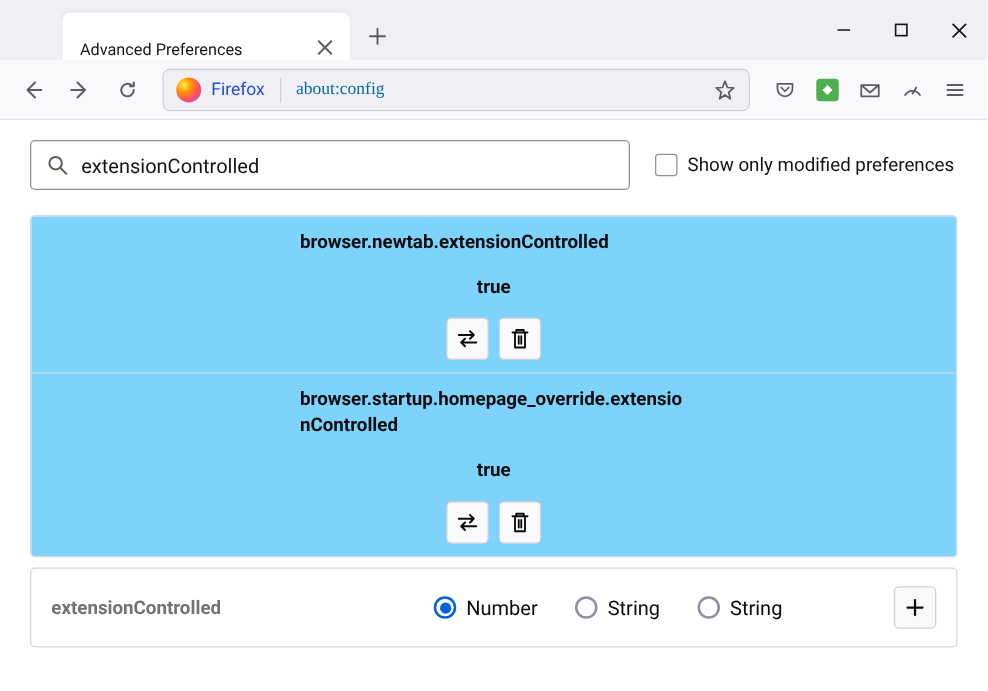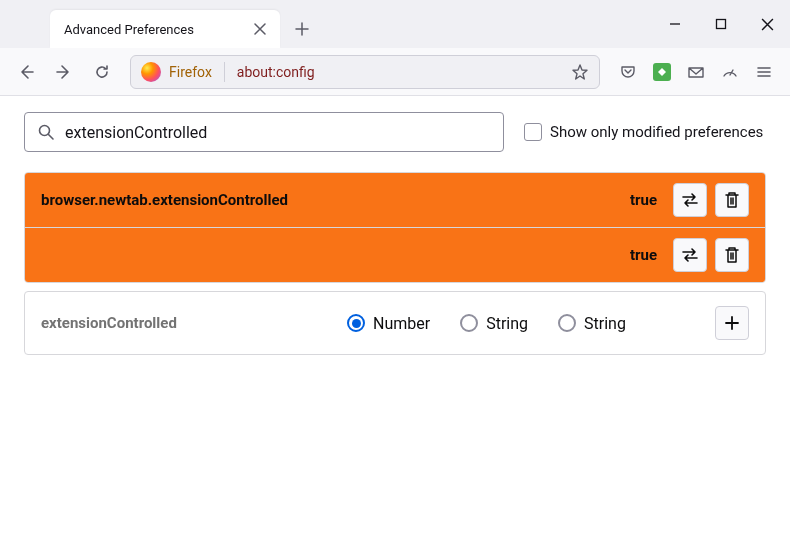--- a/index.html
+++ b/index.html
@@ -1,50 +1,50 @@
 <!DOCTYPE html>
 <html><head>
 <meta charset="utf-8">
 <style>
 * { box-sizing: border-box; margin: 0; padding: 0; font-family: -apple-system, BlinkMacSystemFont, "Segoe UI", Roboto, Arial, sans-serif; }
 body { width: 790px; height: 553px; background: #fff; position: relative; overflow: hidden; }
 
 
 .tab-bar { height: 48px; background: #f0f0f4; display: flex; align-items: flex-end; padding: 0 8px 0 50px; border-bottom: none; }
-.tab { display: flex; align-items: center; background: #fff; height: 38px; border-radius: 6px 6px 0 0; padding: 0 10px 0 14px; min-width: 230px; margin-top: 8px; box-shadow: 0 -1px 2px rgba(0,0,0,0.05); }
+.tab { display: flex; align-items: flex-end; background: #fff; height: 38px; border-radius: 6px 6px 0 0; padding: 0 10px 0 14px; min-width: 230px; margin-top: 8px; box-shadow: 0 -1px 2px rgba(0,0,0,0.05); }
 .tab-title { flex: 1; font-size: 13px; color: #15141a; }
 .tab-close { width: 20px; height: 20px; display: flex; align-items: center; justify-content: center; border-radius: 3px; cursor: pointer; }
 .new-tab-btn { width: 32px; height: 32px; margin-left: 6px; margin-bottom: 3px; display: flex; align-items: center; justify-content: center; border-radius: 4px; cursor: pointer; }
 .window-controls { position: absolute; right: 0; top: 0; height: 48px; display: flex; align-items: center; }
 .win-btn { width: 46px; height: 48px; display: flex; align-items: center; justify-content: center; cursor: pointer; }
 
 
 .nav-bar { height: 48px; background: #f9f9fb; display: flex; align-items: center; padding: 0 10px; gap: 6px; border-bottom: 1px solid #e0e0e6; }
 .nav-btn { width: 32px; height: 32px; display: flex; align-items: center; justify-content: center; border-radius: 4px; color: #5b5b66; cursor: pointer; }
 .address-bar { flex: 1; display: flex; align-items: center; background: #f0f0f4; border: 1px solid #cfcfd8; border-radius: 6px; height: 34px; padding: 0 10px; gap: 8px; margin: 0 6px; }
 .ff-icon { width: 20px; height: 20px; border-radius: 50%; background: radial-gradient(circle at 30% 30%, #ffed4e 0%, #ff9500 30%, #ff4f5e 60%, #9059ff 100%); }
-.addr-firefox-label { font-size: 14px; color: #a16207; }
+.addr-firefox-label { font-size: 14px; color: #1d4ed8; }
 .addr-divider { width: 1px; height: 20px; background: #cfcfd8; margin: 0 4px; }
-.addr-url { flex: 1; font-size: 14px; color: #7f1d1d; }
+.addr-url { flex: 1; font-size: 14px; color: #0369a1; font-family: Liberation Serif, serif; }
 .star-btn { color: #5b5b66; cursor: pointer; }
 .toolbar-icons { display: flex; align-items: center; gap: 2px; }
 .green-ext { width: 18px; height: 18px; background: #4caf50; border-radius: 3px; display:flex; align-items:center; justify-content:center; }
 
 
 .content { padding: 16px 24px; }
 .search-row { display: flex; align-items: center; gap: 20px; margin-bottom: 20px; }
 .search-box { flex: 1; display: flex; align-items: center; border: 1px solid #8f8f9d; border-radius: 4px; height: 40px; padding: 0 12px; gap: 10px; max-width: 480px; }
 .search-icon { color: #5b5b66; flex-shrink: 0; }
 .search-input { border: none; outline: none; font-size: 16px; flex: 1; color: #15141a; background: transparent; }
 .modified-check { display: flex; align-items: center; gap: 8px; font-size: 15px; color: #15141a; }
 .chk { width: 18px; height: 18px; border: 1px solid #8f8f9d; border-radius: 3px; cursor: pointer; }
 
 .pref-table { border: 1px solid #d7d7db; border-radius: 4px; overflow: hidden; }
 .pref-row { display: flex; align-items: center; padding: 10px 16px; gap: 16px; }
-.pref-row.existing { background: #f97316; border-bottom: 1px solid #d7d7db; }
+.pref-row.existing { background: #7dd3fc; border-bottom: 1px solid #d7d7db; flex-direction: column; }
 .pref-name { font-size: 15px; font-weight: 700; color: #0c0c0d; width: 310px; word-break: break-all; line-height: 1.4; }
 .pref-value { font-size: 15px; font-weight: 700; color: #0c0c0d; flex: 1; text-align: right; }
 .row-actions { display: flex; gap: 8px; }
 .icon-btn { width: 34px; height: 34px; border: 1px solid #cfcfd8; background: #f9f9fb; border-radius: 4px; display: flex; align-items: center; justify-content: center; cursor: pointer; color: #0c0c0d; }
 
 .new-pref-row { display: flex; align-items: center; padding: 14px 16px; gap: 16px; border: 1px solid #d7d7db; border-radius: 4px; margin-top: 8px; }
 .new-pref-name { font-size: 15px; font-weight: 700; color: #737373; width: 290px; }
 .radio-group { display: flex; gap: 30px; flex: 1; align-items: center; }
 .radio-opt { display: flex; align-items: center; gap: 8px; font-size: 16px; color: #0c0c0d; cursor: pointer; }
 .radio { width: 18px; height: 18px; border-radius: 50%; border: 2px solid #8f8f9d; display: inline-flex; align-items: center; justify-content: center; }
@@ -176,20 +176,21 @@
             </svg>
         </div>
         <div class="icon-btn">
           <svg width="16" height="18" viewBox="0 0 16 18">
               <path d="M2 4 H14 M5 4 V2 H11 V4 M4 4 V16 H12 V4 M7 7 V13 M9 7 V13" stroke="#0c0c0d" stroke-width="1.5" fill="none" stroke-linecap="round" stroke-linejoin="round"></path>
             </svg>
         </div>
       </div>
     </div>
     <div class="pref-row existing" style="border-bottom:none">
+      <div class="pref-name">browser.startup.homepage_override.extensionControlled</div>
       <div class="pref-value">true</div>
       <div class="row-actions">
         <div class="icon-btn">
           <svg width="20" height="18" viewBox="0 0 20 18">
               <path d="M3 6 H15 M15 6 L12 3 M15 6 L12 9 M17 12 H5 M5 12 L8 9 M5 12 L8 15" stroke="#0c0c0d" stroke-width="1.6" fill="none" stroke-linecap="round" stroke-linejoin="round"></path>
             </svg>
         </div>
         <div class="icon-btn">
           <svg width="16" height="18" viewBox="0 0 16 18">
               <path d="M2 4 H14 M5 4 V2 H11 V4 M4 4 V16 H12 V4 M7 7 V13 M9 7 V13" stroke="#0c0c0d" stroke-width="1.5" fill="none" stroke-linecap="round" stroke-linejoin="round"></path>

